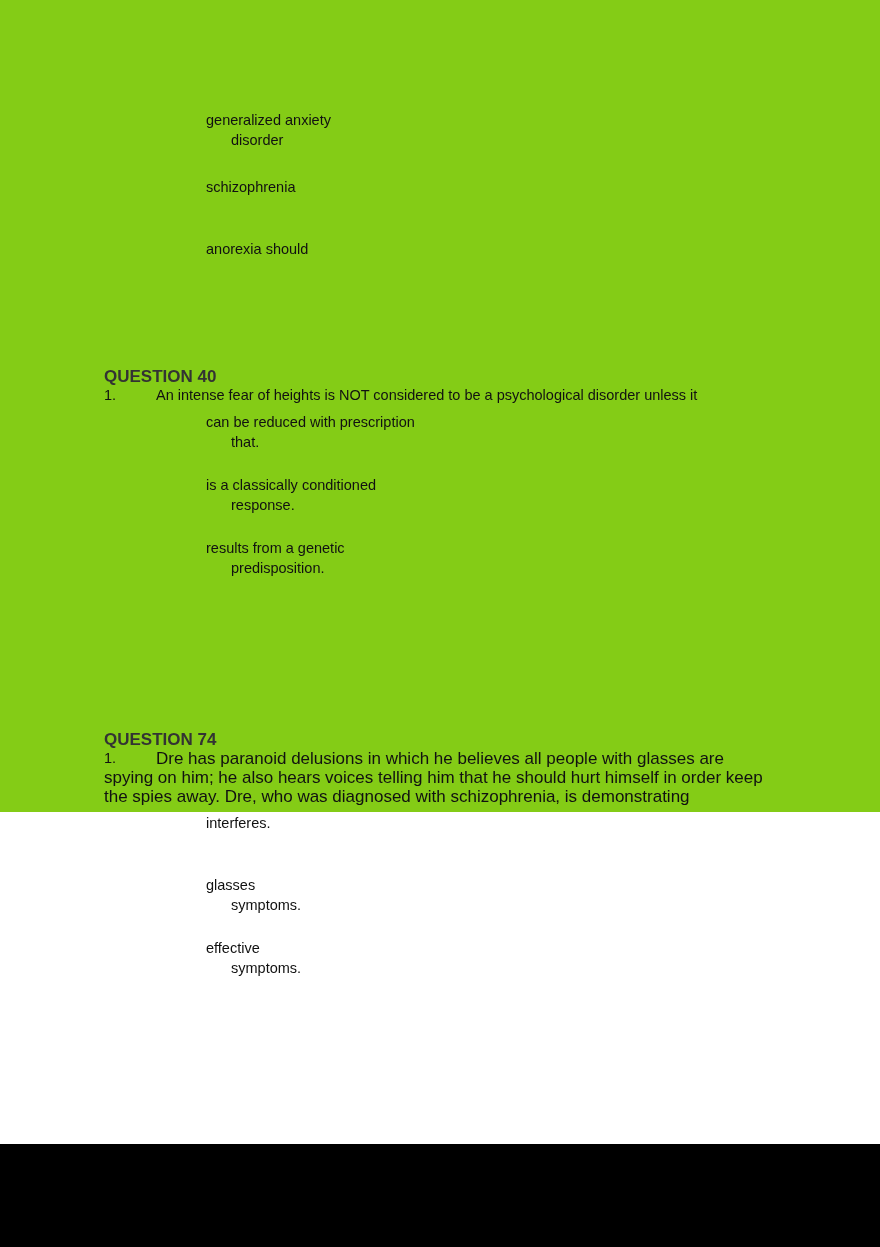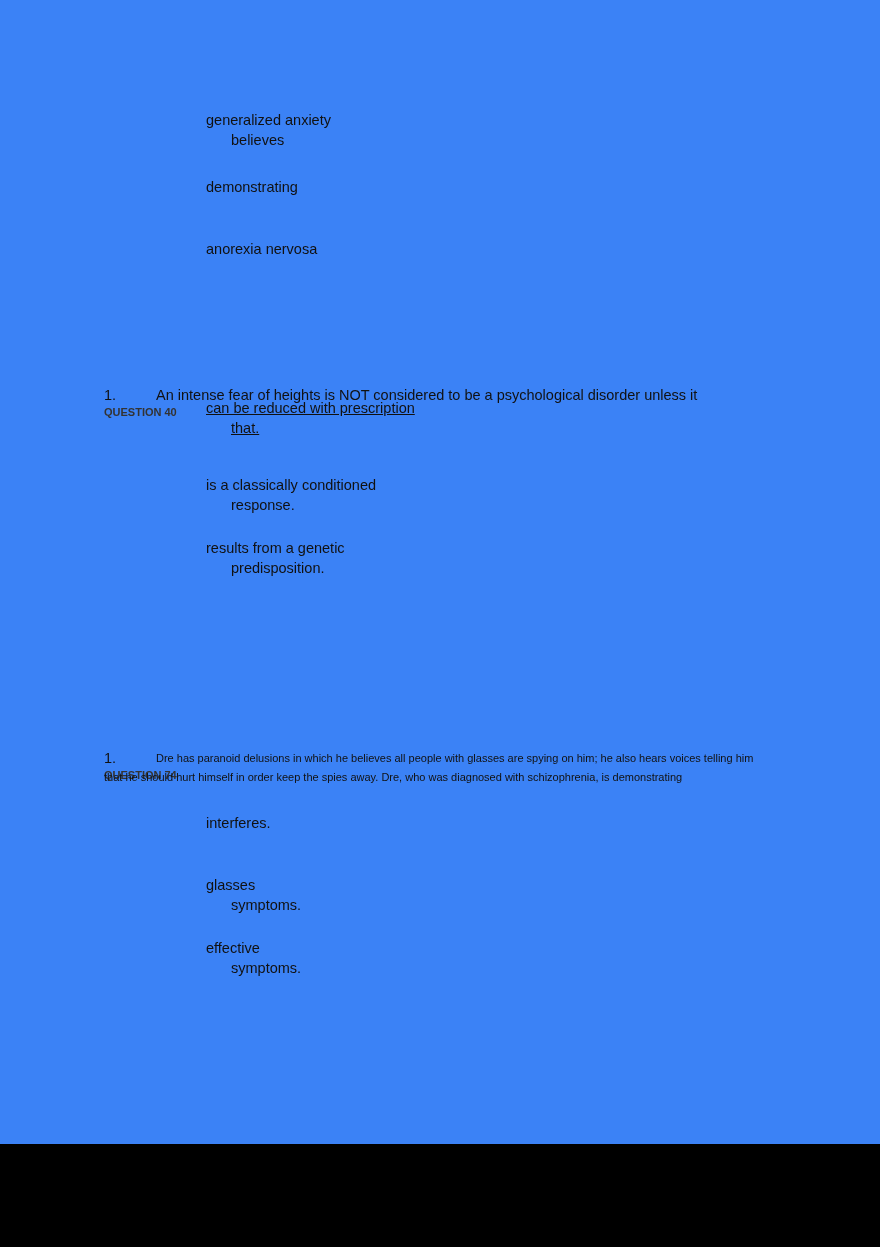--- a/index.html
+++ b/index.html
@@ -13,22 +13,22 @@
       position: relative;
       overflow: hidden;
       font-family: "Liberation Sans", sans-serif;
       color: #111111;
     }
     .page {
       position: absolute;
       left: 0;
       top: 0;
       width: 880px;
-      height: 1144px;
-      background: #3b82f6;
+      height: 812px;
+      background: #84cc16;
     }
     .bottom-bar {
       position: absolute;
       left: 0;
       top: 1144px;
       width: 880px;
       height: 103px;
       background: #000000;
     }
     .abs {
@@ -41,63 +41,62 @@
       position: absolute;
       left: 206px;
       font-size: 14.5px;
       line-height: 19.5px;
     }
     .option .l1 { display: block; white-space: nowrap; }
     .option .l2 { display: block; white-space: nowrap; padding-left: 25px; }
     .q-heading {
       position: absolute;
       left: 104px;
-      font-size: 11px;
+      font-size: 17px;
       font-weight: bold;
       color: #333333;
       white-space: nowrap;
       line-height: 19px;
-      margin-top: 36px;
     }
     .q-num {
       position: absolute;
       left: 104px;
       font-size: 14.5px;
       line-height: 19px;
     }
     .q-text {
       position: absolute;
       left: 104px;
       width: 660px;
-      font-size: 11px;
+      font-size: 17px;
       line-height: 19px;
       text-indent: 52px;
     }
   </style>
 </head>
 <body>
 
 <div class="page">
 
   <div class="option" style="top:111px;">
     <span class="l1">generalized anxiety</span>
-    <span class="l2">believes</span>
+    <span class="l2">disorder</span>
   </div>
   <div class="option" style="top:178px;">
-    <span class="l1">demonstrating</span>
+    <span class="l1">schizophrenia</span>
   </div>
   <div class="option" style="top:240px;">
-    <span class="l1">anorexia nervosa</span>
+    <span class="l1">anorexia should</span>
   </div>
 
   <div class="q-heading" style="top:367px;">QUESTION 40</div>
   <div class="q-num" style="top:386px;">1.</div>
   <div class="abs" style="left:156px; top:386px;">An intense fear of heights is NOT considered to be a psychological disorder unless it</div>
 
-  <div class="option" style="top:399px;text-decoration:underline;">
+  <div class="option" style="top:413px;">
     <span class="l1">can be reduced with prescription</span>
     <span class="l2">that.</span>
   </div>
   <div class="option" style="top:539px;">
     <span class="l1">results from a genetic</span>
     <span class="l2">predisposition.</span>
   </div>
   <div class="option" style="top:476px;">
     <span class="l1">is a classically conditioned</span>
     <span class="l2">response.</span>

